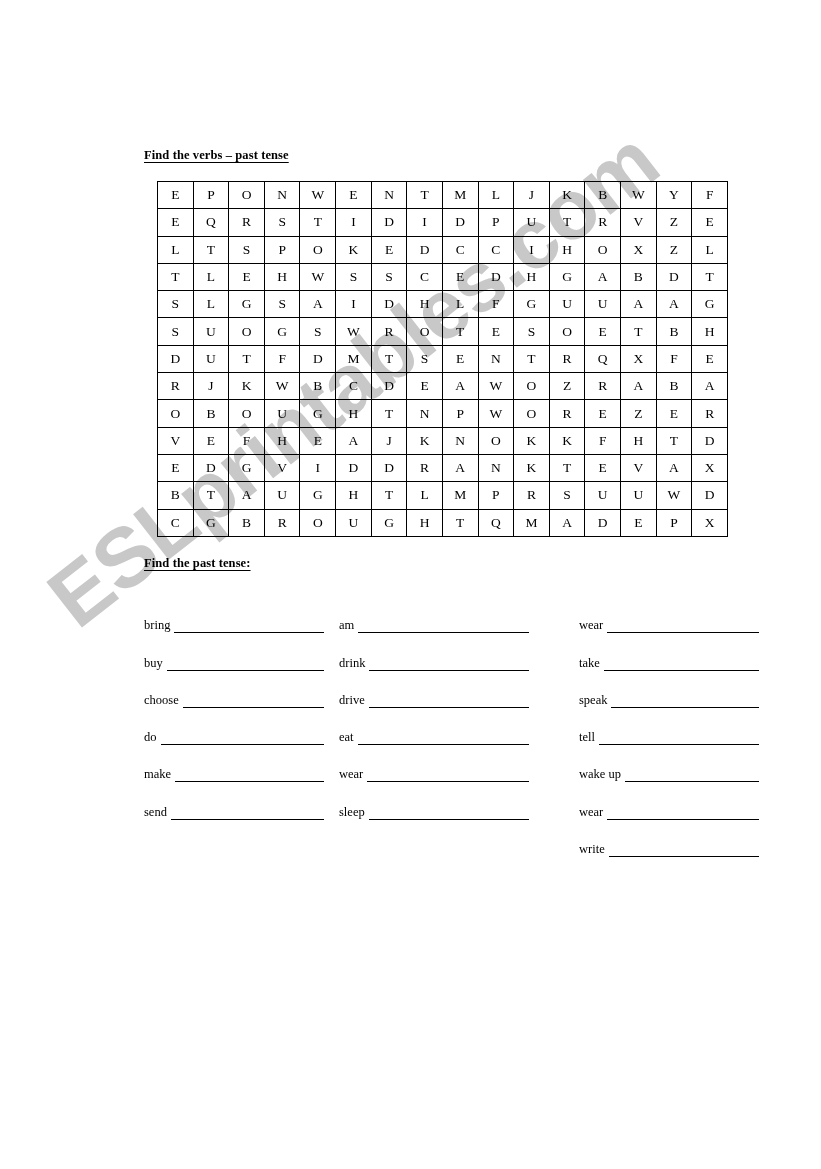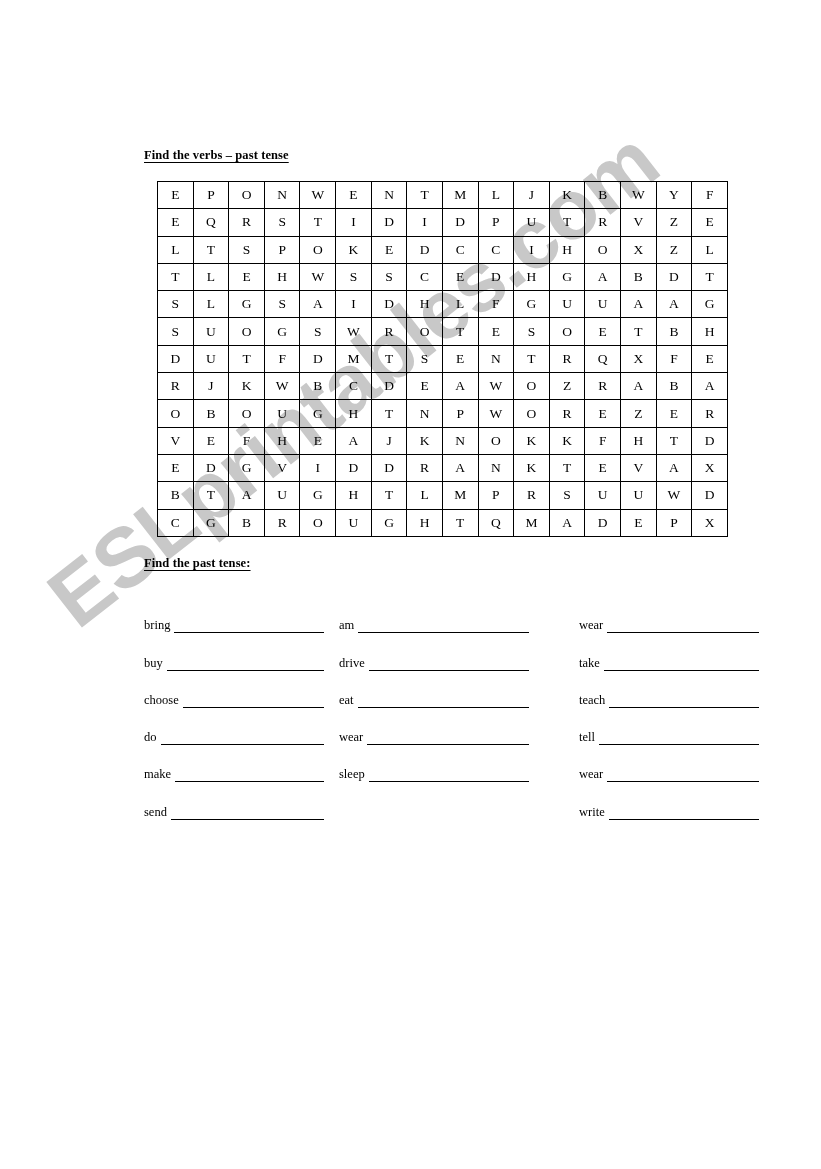--- a/index.html
+++ b/index.html
@@ -398,20 +398,24 @@
           <span class="verb-label">send</span>
           <span class="verb-blank"></span>
         </div>
       </div>
     <div class="verb-column" id="verb-column-2">
         <div class="verb-row">
           <span class="verb-label">am</span>
           <span class="verb-blank"></span>
         </div>
         <div class="verb-row">
+          <span class="verb-label">drink</span>
+          <span class="verb-blank"></span>
+        </div>
+        <div class="verb-row">
           <span class="verb-label">drive</span>
           <span class="verb-blank"></span>
         </div>
         <div class="verb-row">
           <span class="verb-label">eat</span>
           <span class="verb-blank"></span>
         </div>
         <div class="verb-row">
           <span class="verb-label">wear</span>
           <span class="verb-blank"></span>
@@ -424,25 +428,29 @@
     <div class="verb-column" id="verb-column-3">
         <div class="verb-row">
           <span class="verb-label">wear</span>
           <span class="verb-blank"></span>
         </div>
         <div class="verb-row">
           <span class="verb-label">take</span>
           <span class="verb-blank"></span>
         </div>
         <div class="verb-row">
-          <span class="verb-label">teach</span>
+          <span class="verb-label">speak</span>
           <span class="verb-blank"></span>
         </div>
         <div class="verb-row">
           <span class="verb-label">tell</span>
+          <span class="verb-blank"></span>
+        </div>
+        <div class="verb-row">
+          <span class="verb-label">wake up</span>
           <span class="verb-blank"></span>
         </div>
         <div class="verb-row">
           <span class="verb-label">wear</span>
           <span class="verb-blank"></span>
         </div>
         <div class="verb-row">
           <span class="verb-label">write</span>
           <span class="verb-blank"></span>
         </div>

